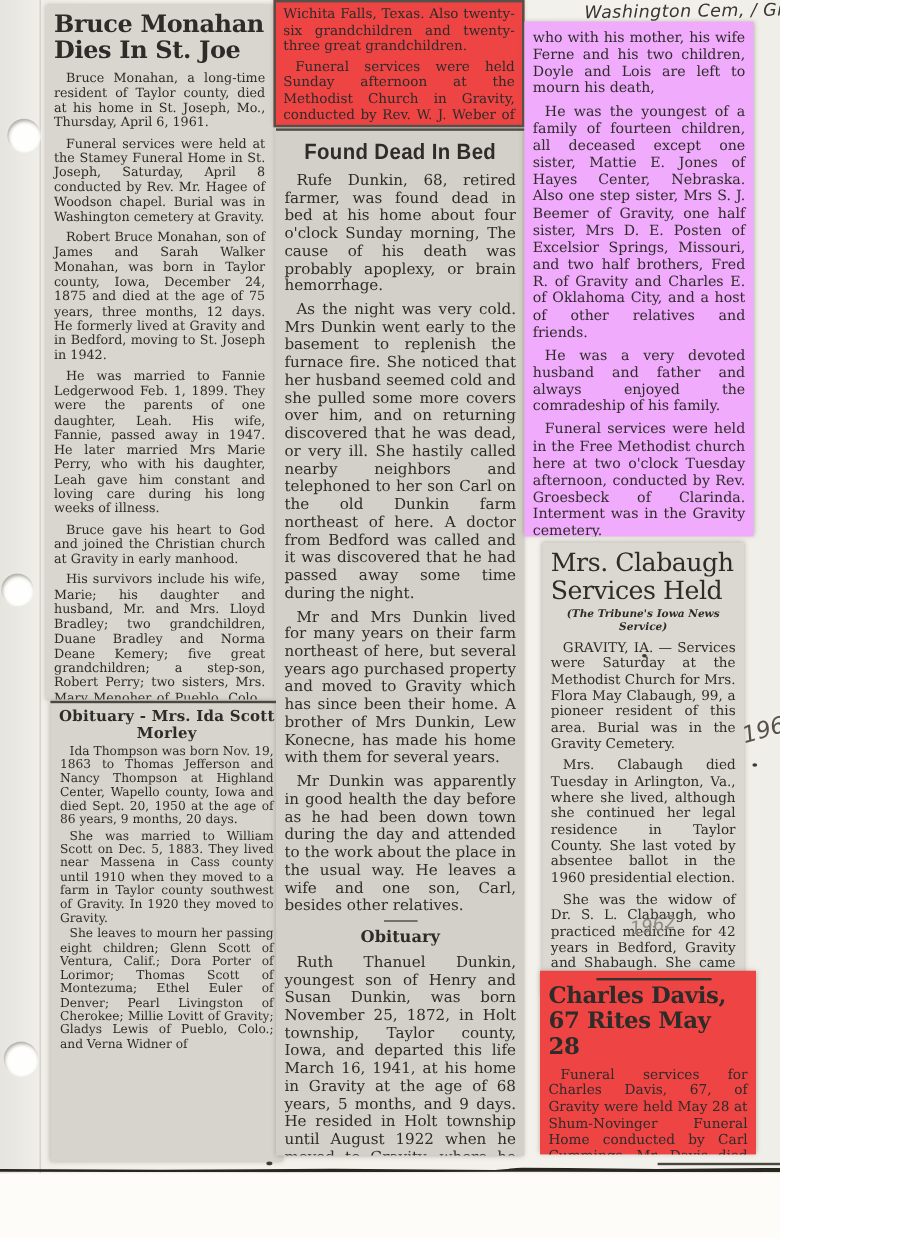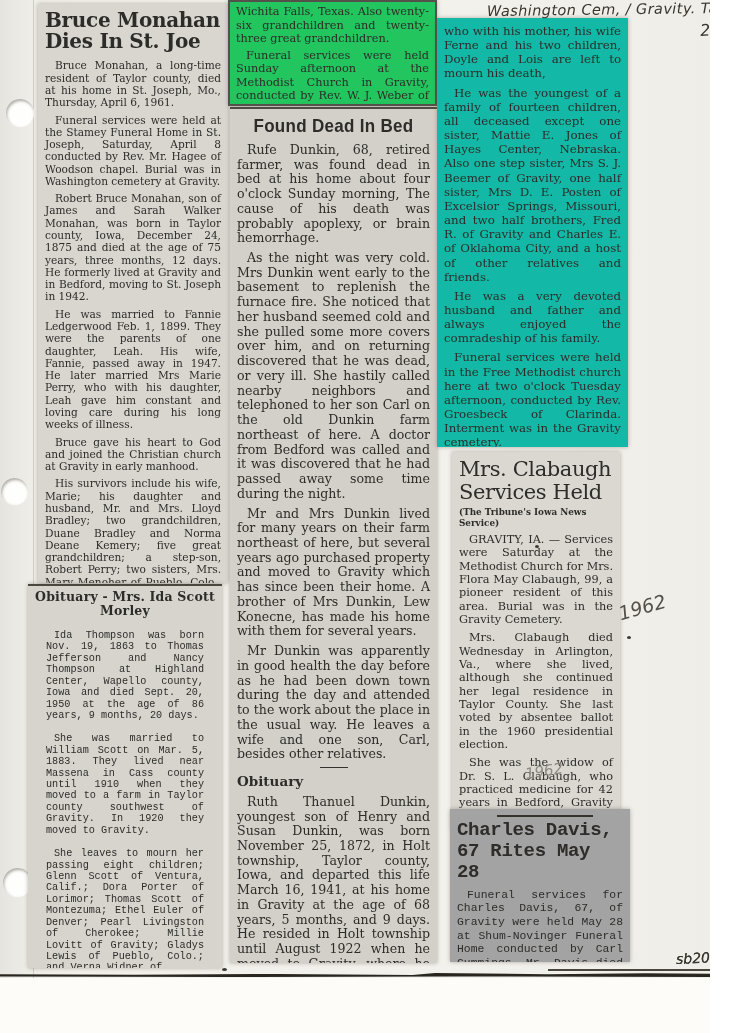--- a/index.html
+++ b/index.html
@@ -1,17 +1,17 @@
 <!DOCTYPE html>
 <html><head>
 <meta charset="utf-8">
 <style>
   html,body { margin:0; padding:0; background:#ffffff; }
   .scan {
-    position:relative; width:710px; height:1033px; overflow:hidden;
+    position:relative; width:650px; height:1033px; overflow:hidden;
     background:#fcfbf8; font-family:"DejaVu Serif", serif; color:#2b2a28;
   }
   
   .page {
     position:absolute; left:0; top:0; width:750px; height:978px;
     background:linear-gradient(90deg,#e6e4de 0%,#efede7 4%,#f2f0ea 10%,#f3f1ec 60%,#efede7 100%);
   }
   .crease { position:absolute; left:33px; top:0; width:1px; height:978px; background:rgba(110,105,95,0.25); }
   .below-page { position:absolute; left:0; top:978px; width:750px; height:55px; background:#fdfcf9; }
   .page-edge { position:absolute; left:0; top:972px; width:750px; height:5px; background:#29261f;
@@ -26,43 +26,43 @@
     position:absolute; box-sizing:border-box; overflow:hidden;
     background:#d8d5cf; color:#2d2c29; box-shadow:0 0 4px rgba(95,90,78,0.45);
     padding:6px 7px;
   }
   .clip p { margin:0 0 5px; text-align:justify; text-indent:10px; }
   .clip p.noindent { text-indent:0; }
 
   .clip-monahan { left:38px; top:4px; width:190px; height:579px; background:#d9d6d0; font-size:10.6px; line-height:1.16; }
   .clip-monahan h1 { margin:0 0 7px; font-size:20px; line-height:1.06; font-weight:bold; letter-spacing:-0.3px; }
 
-  .clip-morley { left:28px; top:584px; width:194px; height:384px; background:#d7d4ce; font-size:10.2px; line-height:1.12;
+  .clip-morley { left:42px; top:584px; width:194px; height:384px; background:#d7d4ce; font-size:10.2px; line-height:1.12;
     border-top:2px solid #4a473f; padding:4px 6px 2px; }
   .clip-morley h2 { margin:0 0 3px; font-size:12.5px; font-weight:bold; text-align:center; letter-spacing:0.2px; }
-  .clip-morley p { margin:12px; text-indent:8px;font-family:Liberation Mono, monospace; }
+  .clip-morley p { margin:2px; text-indent:8px; }
 
-  .clip-fragment { left:228px; top:0px; width:209px; height:106px; background:#22c55e;
+  .clip-fragment { left:228px; top:0px; width:209px; height:106px; background:#ef4444;
     border:2px solid #54514a; font-size:11.3px; line-height:1.2; padding:3px 6px; }
   .clip-fragment p { margin:0 0 3px; }
 
   .clip-dunkin { left:230px; top:107px; width:207px; height:856px; background:#d3d0c9;
     border-top:2px solid #4e4b44; font-size:12.6px; line-height:1.17; }
   .clip-dunkin h2 { margin:2px 0 6px; font-family:"Liberation Sans",sans-serif; font-size:17px; font-weight:bold;
     text-align:center; letter-spacing:0.3px; transform:scaleY(1.08); }
-  .clip-dunkin h3 { margin:2px 0 5px; font-size:13.5px; font-weight:bold; }
+  .clip-dunkin h3 { margin:2px 0 5px; font-size:13.5px; font-weight:bold; text-align:center; }
   .divider { width:28px; border-top:1.5px solid #33322e; margin:4px auto 6px; }
 
-  .clip-continuation { left:437px; top:18px; width:191px; height:429px; background:#14b8a6; font-size:11.8px; line-height:1.2; }
+  .clip-continuation { left:437px; top:18px; width:191px; height:429px; background:#f0abfc; font-size:11.8px; line-height:1.2; }
 
   .clip-clabaugh { left:452px; top:452px; width:168px; height:376px; background:#dbd8d2; font-size:11.3px; line-height:1.18; }
   .clip-clabaugh h2 { margin:0 0 4px; font-size:21px; line-height:1.08; font-weight:normal; letter-spacing:-0.4px; }
-  .clip-clabaugh .credit { font-size:8.8px; font-weight:bold; margin:0 0 5px; text-indent:0; text-align:left; }
+  .clip-clabaugh .credit { font-size:8.8px; font-weight:bold; margin:0 0 5px; text-indent:0; text-align:center;font-style:italic; }
 
-  .clip-davis { left:450px; top:809px; width:180px; height:153px; background:#a3a3a3; font-size:11.4px; line-height:1.2;font-family:Liberation Mono, monospace; }
+  .clip-davis { left:450px; top:809px; width:180px; height:153px; background:#ef4444; font-size:11.4px; line-height:1.2; }
   .clip-davis h2 { margin:2px 0 6px; font-size:19px; line-height:1.1; font-weight:bold; letter-spacing:-0.3px; }
   .toprule { width:96px; border-top:2px solid #34322d; margin:0 0 3px 40px; }
 
   
   .hand { position:absolute; font-family:"DejaVu Sans",sans-serif; font-style:italic; color:#3a362f; white-space:nowrap; }
   .hand-top { left:487px; top:1px; font-size:14.5px; letter-spacing:0.4px; transform:rotate(-0.8deg); }
   .hand-246 { left:700px; top:20px; font-size:16px; transform:rotate(-4deg); }
   .hand-1962r { left:618px; top:596px; font-size:19px; transform:rotate(-16deg); color:#55514a; }
   .hand-1962i { left:525px; top:762px; font-size:15px; transform:rotate(-9deg); color:#8d8a82; }
   .hand-sb { left:676px; top:950px; font-size:14px; transform:rotate(-3deg); }
@@ -87,21 +87,21 @@
     <p>Funeral services were held at the Stamey Funeral Home in St. Joseph, Saturday, April 8 conducted by Rev. Mr. Hagee of Woodson chapel. Burial was in Washington cemetery at Gravity.</p>
     <p>Robert Bruce Monahan, son of James and Sarah Walker Monahan, was born in Taylor county, Iowa, December 24, 1875 and died at the age of 75 years, three months, 12 days. He formerly lived at Gravity and in Bedford, moving to St. Joseph in 1942.</p>
     <p>He was married to Fannie Ledgerwood Feb. 1, 1899. They were the parents of one daughter, Leah. His wife, Fannie, passed away in 1947. He later married Mrs Marie Perry, who with his daughter, Leah gave him constant and loving care during his long weeks of illness.</p>
     <p>Bruce gave his heart to God and joined the Christian church at Gravity in early manhood.</p>
     <p>His survivors include his wife, Marie; his daughter and husband, Mr. and Mrs. Lloyd Bradley; two grandchildren, Duane Bradley and Norma Deane Kemery; five great grandchildren; a step-son, Robert Perry; two sisters, Mrs. Mary Menoher of Pueblo, Colo., Mrs. Lillie Menoher of Bedford; a number of nephews and nieces; a sister-in-law, Mrs. Nelle Nevius of New Market; a cousin, Mrs. Will Irwin of Clarinda.</p>
   </div>
 
   <div class="clip clip-morley">
     <h2>Obituary - Mrs. Ida Scott Morley</h2>
     <p>Ida Thompson was born Nov. 19, 1863 to Thomas Jefferson and Nancy Thompson at Highland Center, Wapello county, Iowa and died Sept. 20, 1950 at the age of 86 years, 9 months, 20 days.</p>
-    <p>She was married to William Scott on Mar. 5, 1883. They lived near Massena in Cass county until 1910 when they moved to a farm in Taylor county southwest of Gravity. In 1920 they moved to Gravity.</p>
+    <p>She was married to William Scott on Dec. 5, 1883. They lived near Massena in Cass county until 1910 when they moved to a farm in Taylor county southwest of Gravity. In 1920 they moved to Gravity.</p>
     <p>She leaves to mourn her passing eight children; Glenn Scott of Ventura, Calif.; Dora Porter of Lorimor; Thomas Scott of Montezuma; Ethel Euler of Denver; Pearl Livingston of Cherokee; Millie Lovitt of Gravity; Gladys Lewis of Pueblo, Colo.; and Verna Widner of</p>
   </div>
 
   <div class="clip clip-fragment">
     <p class="noindent">Wichita Falls, Texas. Also twenty-six grandchildren and twenty-three great grandchildren.</p>
     <p>Funeral services were held Sunday afternoon at the Methodist Church in Gravity, conducted by Rev. W. J. Weber of Beaconsfield, assisted by Rev. James Moody. Burial was in Gravity cemetery.</p>
   </div>
 
   <div class="clip clip-dunkin">
     <h2>Found Dead In Bed</h2>
@@ -119,21 +119,21 @@
     <p class="noindent">who with his mother, his wife Ferne and his two children, Doyle and Lois are left to mourn his death,</p>
     <p>He was the youngest of a family of fourteen children, all deceased except one sister, Mattie E. Jones of Hayes Center, Nebraska. Also one step sister, Mrs S. J. Beemer of Gravity, one half sister, Mrs D. E. Posten of Excelsior Springs, Missouri, and two half brothers, Fred R. of Gravity and Charles E. of Oklahoma City, and a host of other relatives and friends.</p>
     <p>He was a very devoted husband and father and always enjoyed the comradeship of his family.</p>
     <p>Funeral services were held in the Free Methodist church here at two o'clock Tuesday afternoon, conducted by Rev. Groesbeck of Clarinda. Interment was in the Gravity cemetery.</p>
   </div>
 
   <div class="clip clip-clabaugh">
     <h2>Mrs. Clabaugh Services Held</h2>
     <p class="credit">(The Tribune's Iowa News Service)</p>
     <p>GRAVITY, IA. — Services were Saturday at the Methodist Church for Mrs. Flora May Clabaugh, 99, a pioneer resident of this area. Burial was in the Gravity Cemetery.</p>
-    <p>Mrs. Clabaugh died Wednesday in Arlington, Va., where she lived, although she continued her legal residence in Taylor County. She last voted by absentee ballot in the 1960 presidential election.</p>
+    <p>Mrs. Clabaugh died Tuesday in Arlington, Va., where she lived, although she continued her legal residence in Taylor County. She last voted by absentee ballot in the 1960 presidential election.</p>
     <p>She was the widow of Dr. S. L. Clabaugh, who practiced medicine for 42 years in Bedford, Gravity and Shabaugh. She came to Iowa by stagecoach in 1870, first making her home in Page County.</p>
 
   </div>
 
   <div class="clip clip-davis">
     <div class="toprule"></div>
     <h2>Charles Davis, 67 Rites May 28</h2>
     <p>Funeral services for Charles Davis, 67, of Gravity were held May 28 at Shum-Novinger Funeral Home conducted by Carl Cummings. Mr. Davis died May 23, 1971. Interment was at Washington Cemetery, Gravity.</p>
 
   </div>

